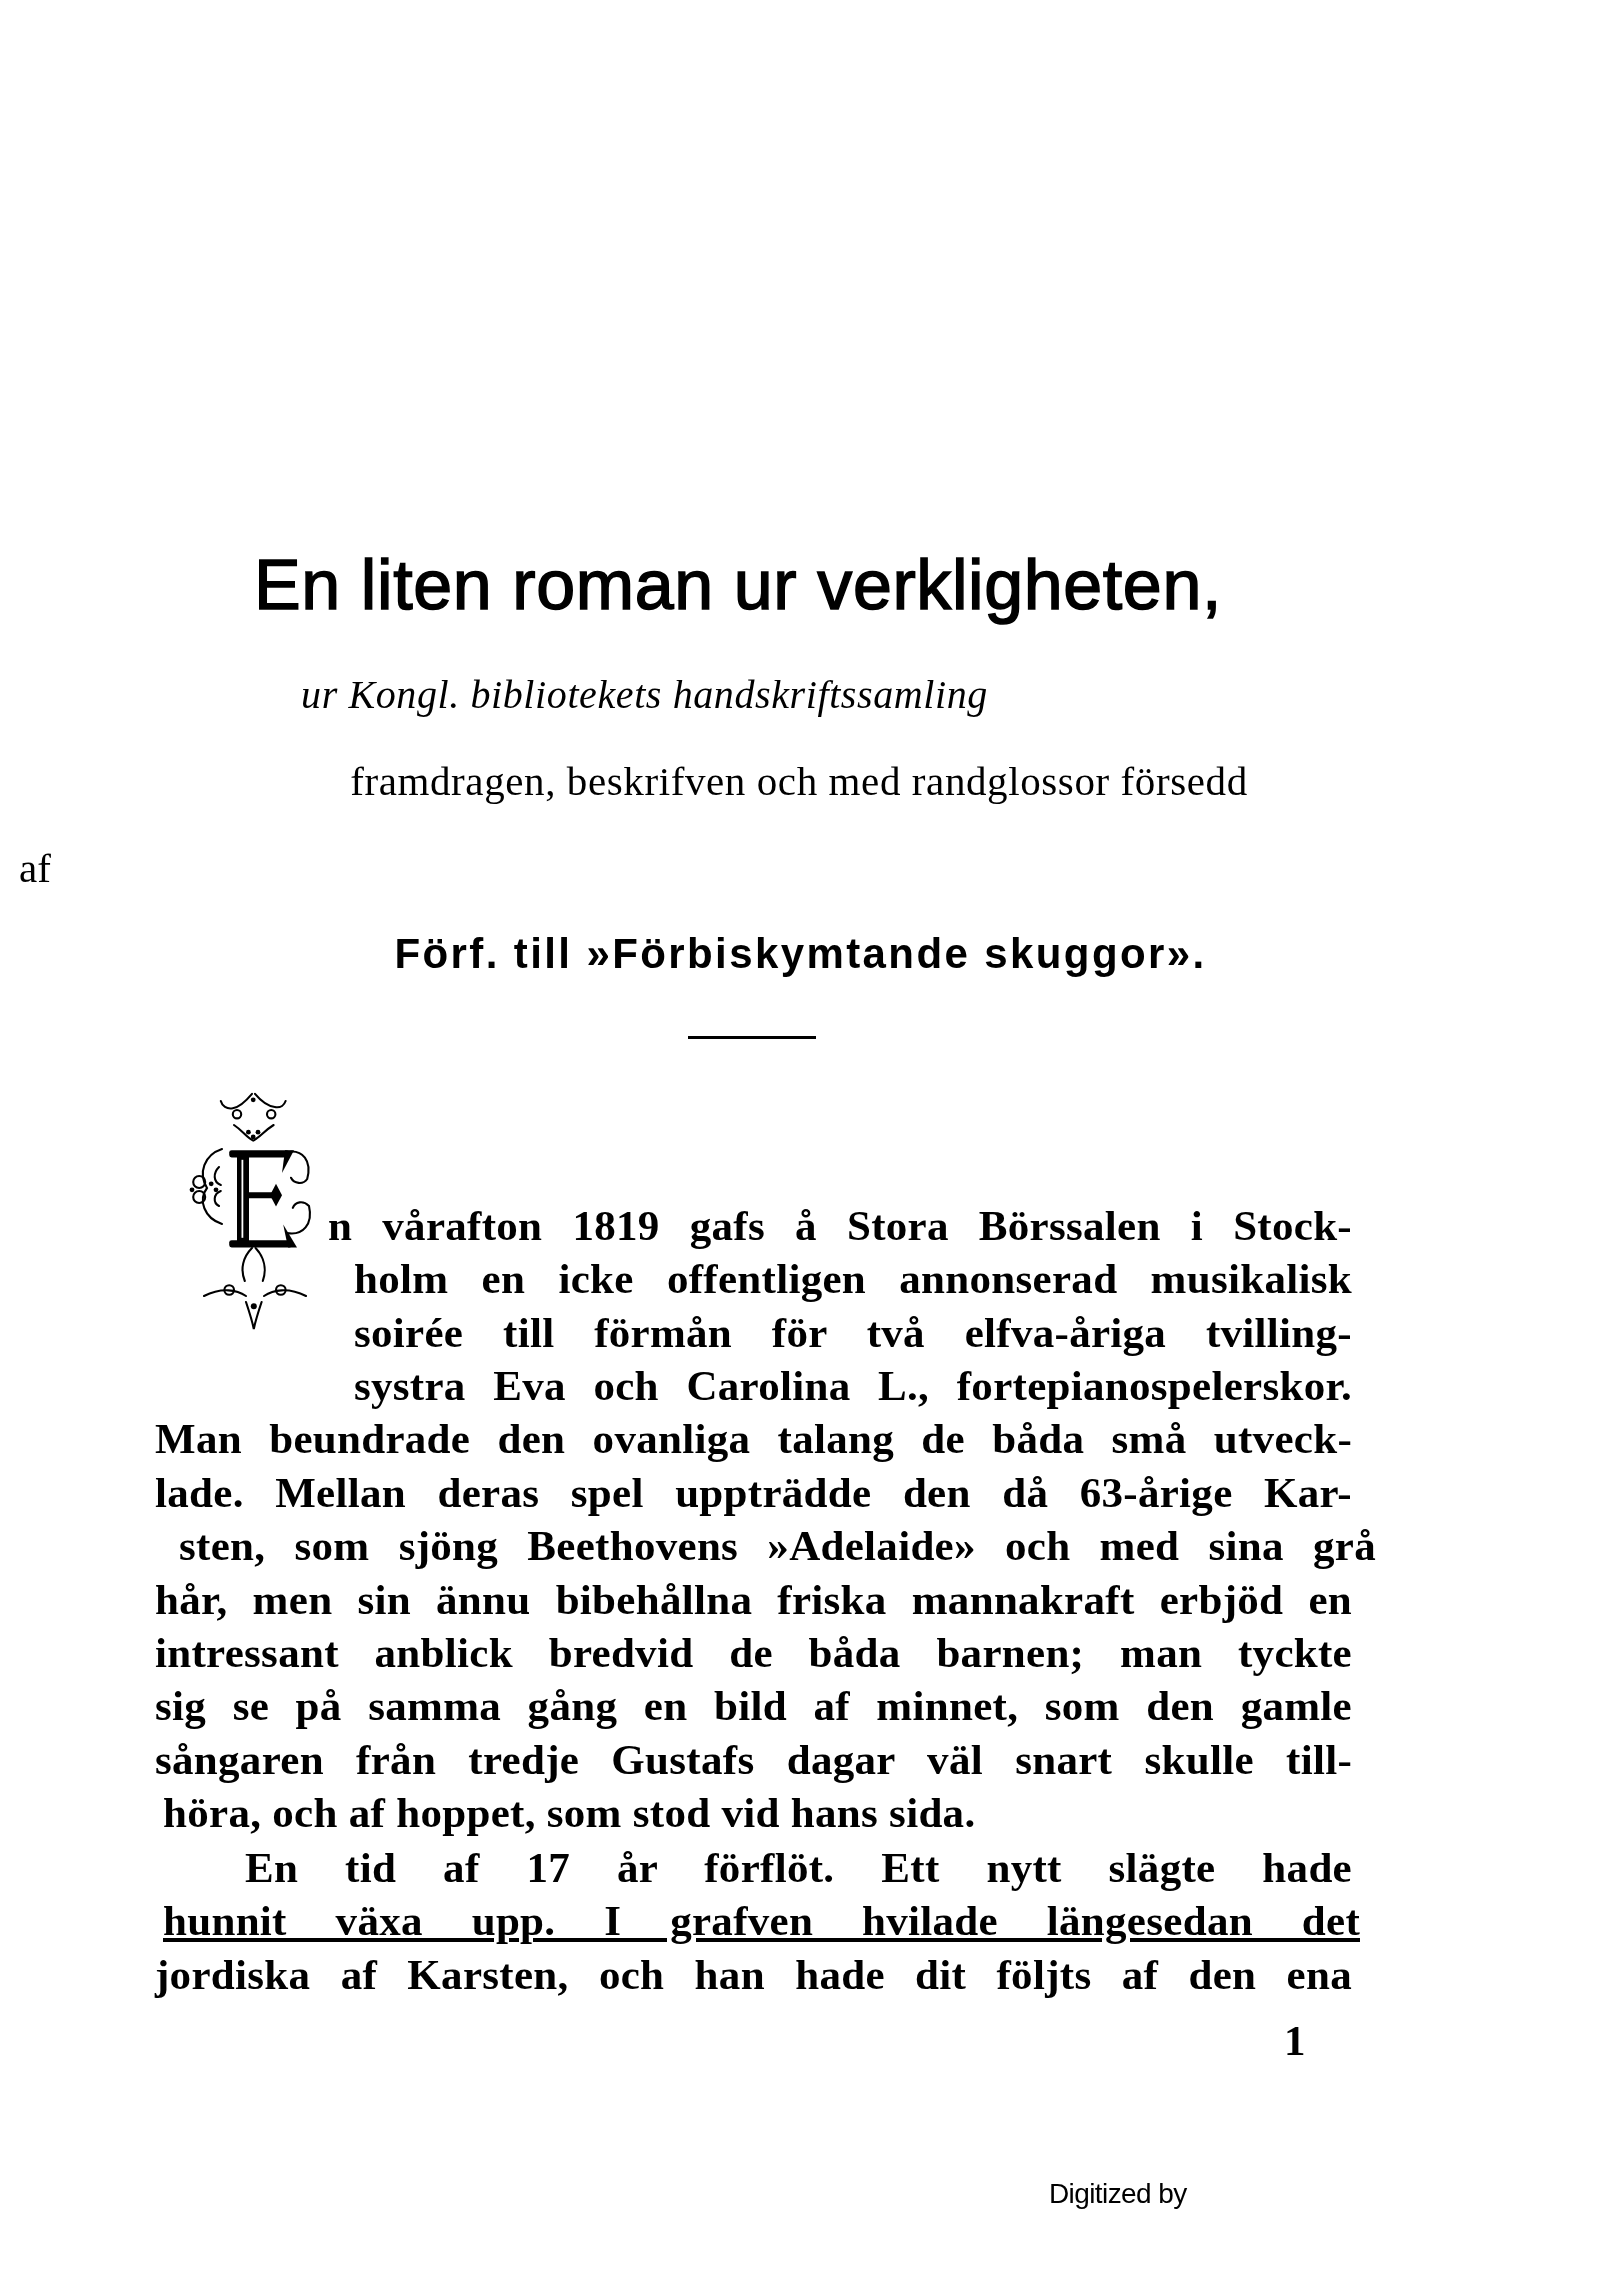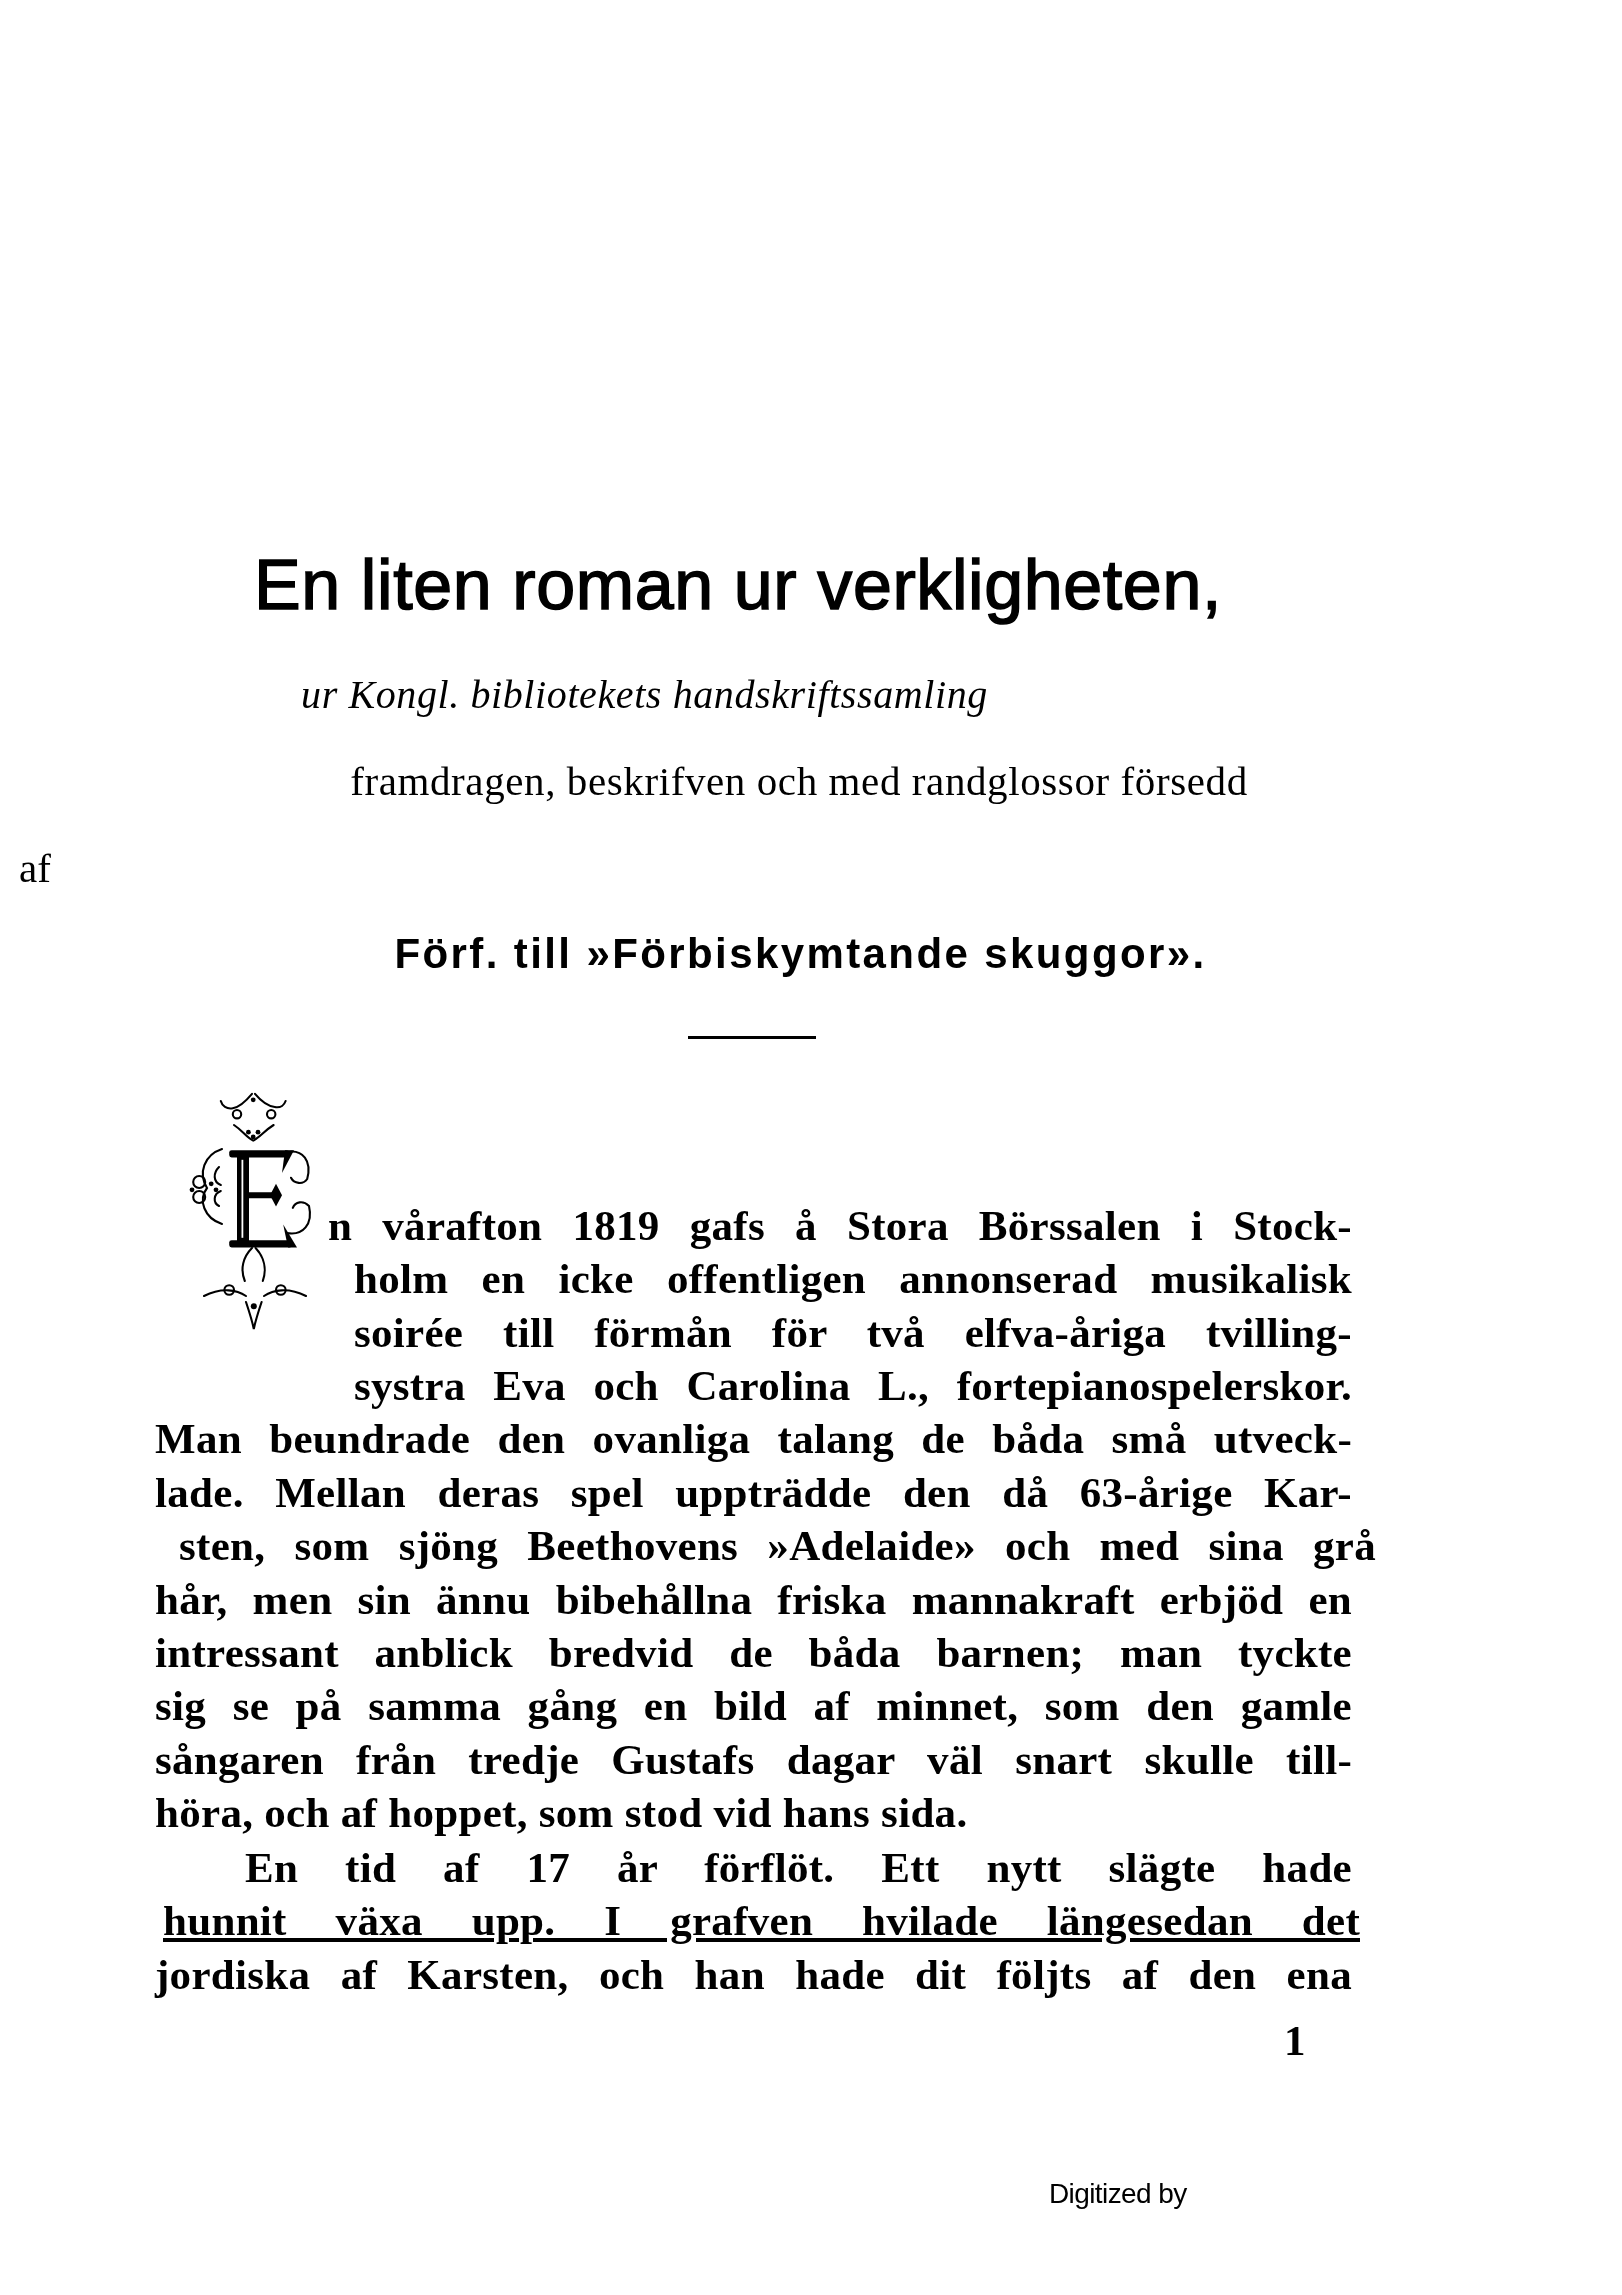--- a/index.html
+++ b/index.html
@@ -82,21 +82,21 @@
     font-family: "Liberation Serif", "DejaVu Serif", serif;
     font-size: 43px;
     line-height: 53px;
     font-weight: 700;
     letter-spacing: 0.3px;
     text-align: justify;
     text-align-last: justify;
     height: 53px;
     overflow: visible;
   }
-  .body-line.last { text-align-last: left; }
+  .body-line.last { text-align-last: left; margin-left: 8px; }
 
   .dropcap {
     left: 180px; top: 1083px; width: 150px; height: 252px;
   }
 
   .page-number {
     left: 1284px; top: 2017px;
     font-family: "Liberation Serif", "DejaVu Serif", serif;
     font-weight: 700;
     font-size: 43px;

